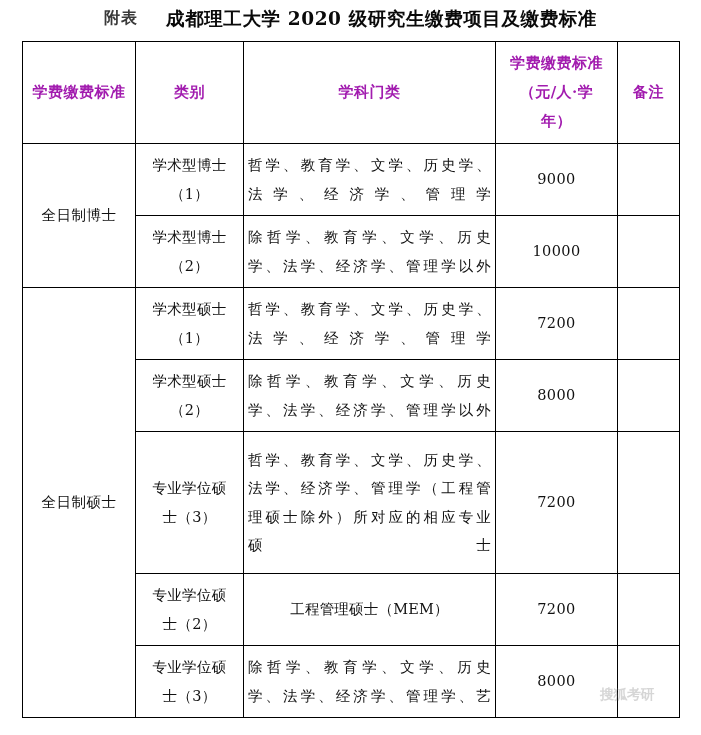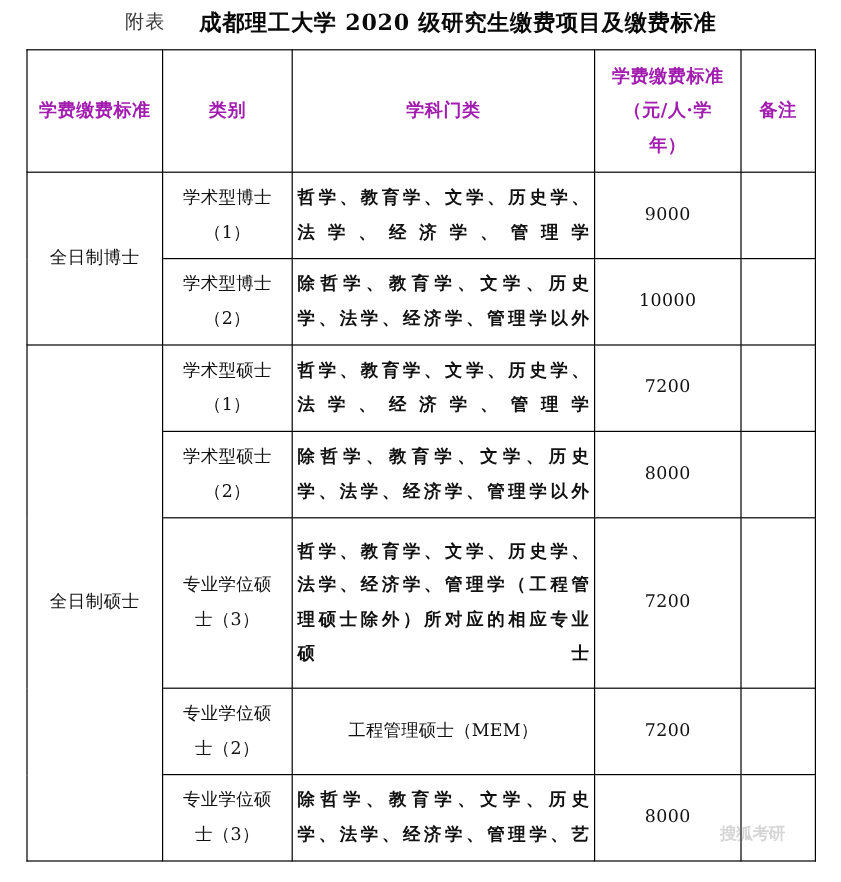--- a/index.html
+++ b/index.html
@@ -31,21 +31,21 @@
     width: 701px;
     height: 32px;
     display: flex;
     align-items: center;
     justify-content: center;
     white-space: nowrap;
   }
   .title-prefix {
     font-family: "DejaVu Serif", "Liberation Serif", serif;
     font-size: 16px;
-    font-weight: 400;
+    font-weight: 700;
     color: #3a3a3a;
     letter-spacing: 1px;
   }
   .title-main {
     font-family: "DejaVu Serif", "Liberation Serif", serif;
     font-size: 18.5px;
     font-weight: 700;
     color: #0a0a0a;
     letter-spacing: 0.6px;
     margin-left: 28px;
@@ -106,21 +106,20 @@
   .cell-disc {
     font-size: 14.5px;
     letter-spacing: 0.2px;
     padding-left: 6px;
     padding-right: 6px;
   }
   .cell-disc .ln { display: block; }
   .cell-disc.justified .ln {
     text-align: justify;
     text-align-last: justify;
-    font-weight: bold;
   }
   .cell-fee {
     font-size: 15px;
     letter-spacing: 0.4px;
   }
   .cell-note { }
 
   
   .watermark {
     position: absolute;

